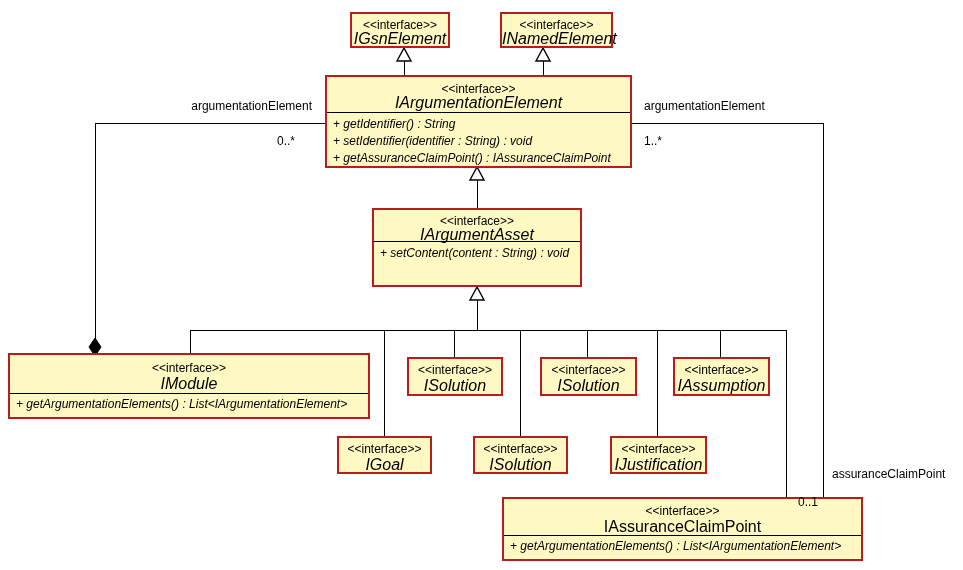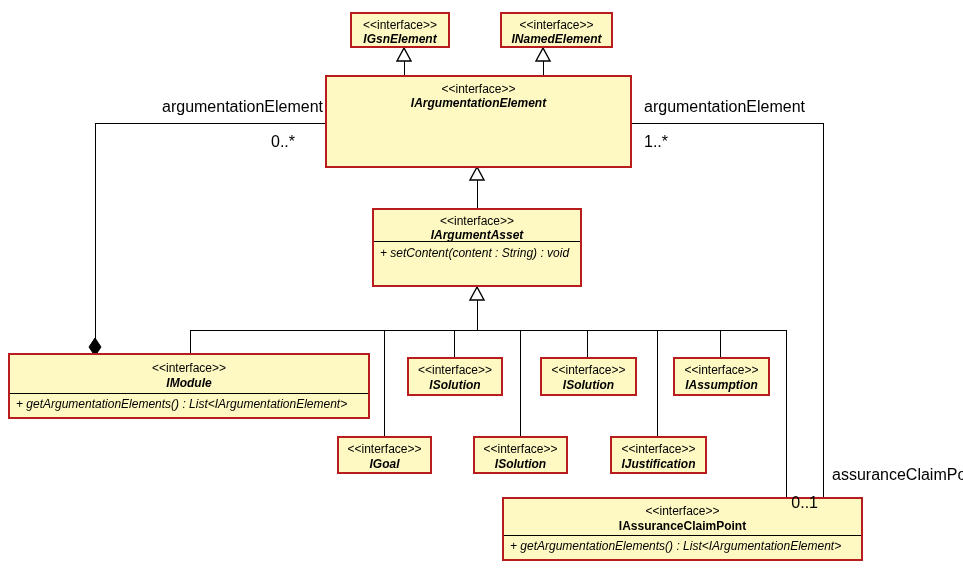--- a/index.html
+++ b/index.html
@@ -6,25 +6,25 @@
   #canvas{
     position:relative;width:963px;height:570px;background:#ffffff;overflow:hidden;
     font-family:"Liberation Sans",sans-serif;color:#000;
   }
   #wires{position:absolute;left:0;top:0;width:963px;height:570px;}
   .uml-node{
     position:absolute;background:#fef9c3;border:2px solid #b91c1c;box-sizing:border-box;
   }
   .hdr{text-align:center;line-height:14px;}
   .stereo{font-size:12px;font-weight:400;}
-  .cname{font-size:12px;font-weight:bold;font-style:italic;}
+  .cname{font-size:16px;font-weight:normal;font-style:italic;}
   .cname.upright{font-style:normal;}
   .methods{border-top:1px solid #000;padding:3px 5px 0 6px;}
   .method{font-size:12px;font-style:italic;line-height:17px;white-space:nowrap;overflow:hidden;}
-  .edge-label{position:absolute;font-size:16px;line-height:13px;white-space:nowrap;}
+  .edge-label{position:absolute;font-size:12px;line-height:13px;white-space:nowrap;}
   .ra{text-align:right;}
 </style>
 </head>
 <body>
 
 <div id="canvas">
 
   <svg id="wires" width="963" height="570" viewBox="0 0 963 570">
     <g stroke="#000" stroke-width="1" fill="none" shape-rendering="crispEdges">
 
@@ -68,20 +68,25 @@
     <div class="hdr" style="padding-top:4px;">
       <div class="stereo">&lt;&lt;interface&gt;&gt;</div>
       <div class="cname">INamedElement</div>
     </div>
   </div>
 
   <div class="uml-node" style="left:325px;top:75px;width:307px;height:93px;">
     <div class="hdr" style="padding-top:5px;height:35px;box-sizing:border-box;">
       <div class="stereo">&lt;&lt;interface&gt;&gt;</div>
       <div class="cname">IArgumentationElement</div>
+    </div>
+    <div class="methods">
+      <div class="method">+ getIdentifier() : String</div>
+      <div class="method">+ setIdentifier(identifier : String) : void</div>
+      <div class="method">+ getAssuranceClaimPoint() : IAssuranceClaimPoint</div>
     </div>
   </div>
 
   <div class="uml-node" style="left:372px;top:208px;width:210px;height:79px;">
     <div class="hdr" style="padding-top:4px;height:31px;box-sizing:border-box;">
       <div class="stereo">&lt;&lt;interface&gt;&gt;</div>
       <div class="cname">IArgumentAsset</div>
     </div>
     <div class="methods">
       <div class="method">+ setContent(content : String) : void</div>

